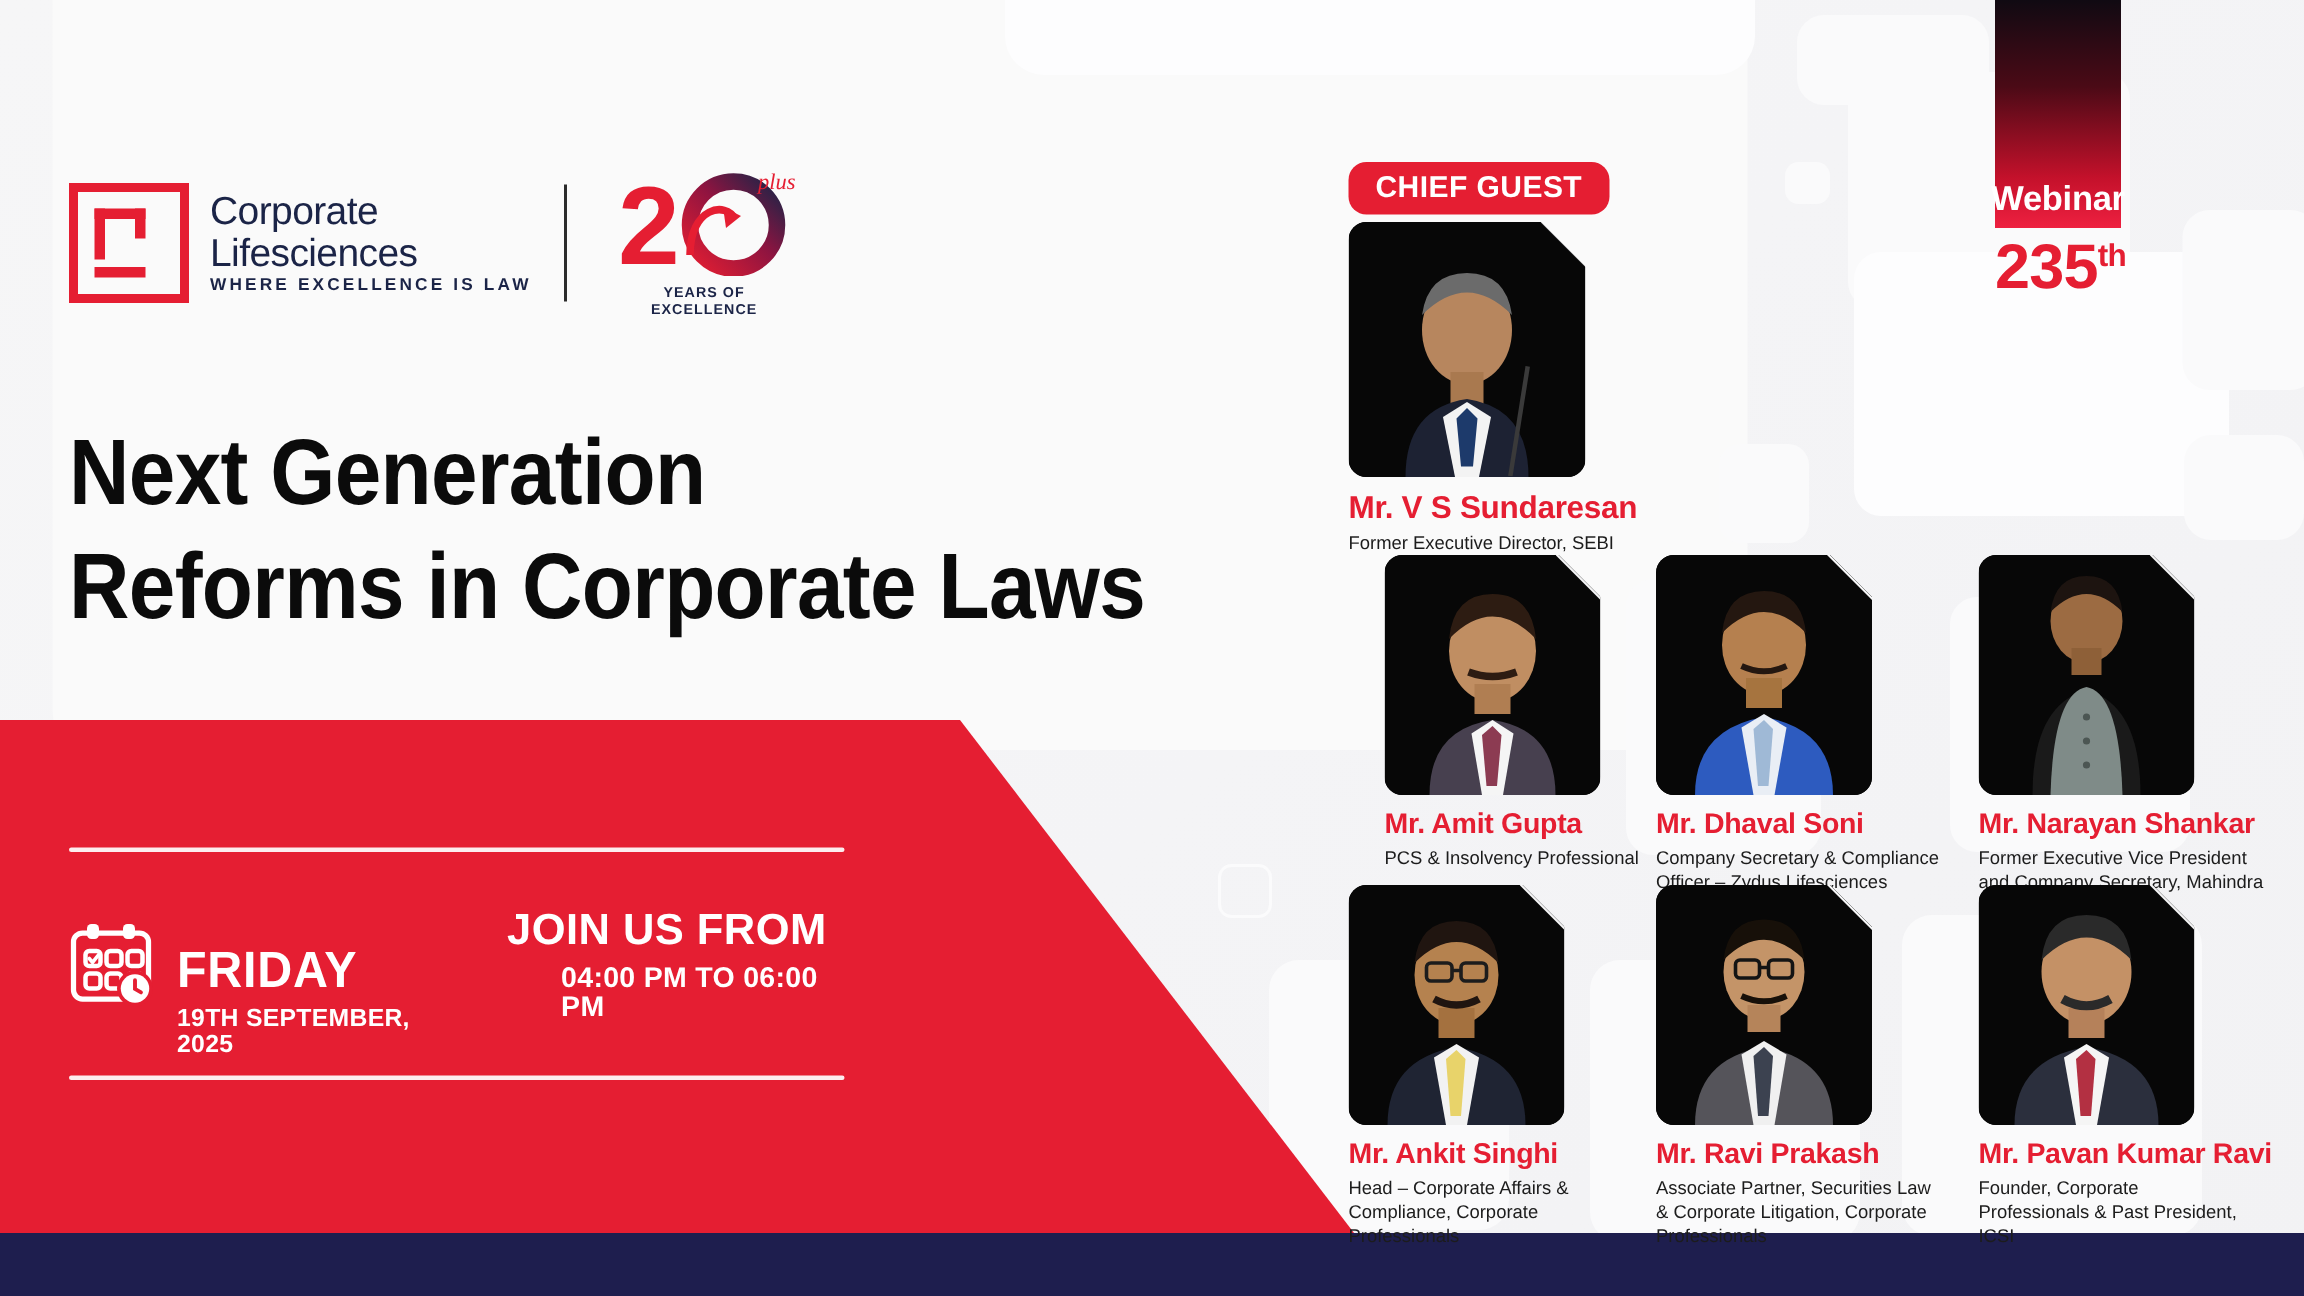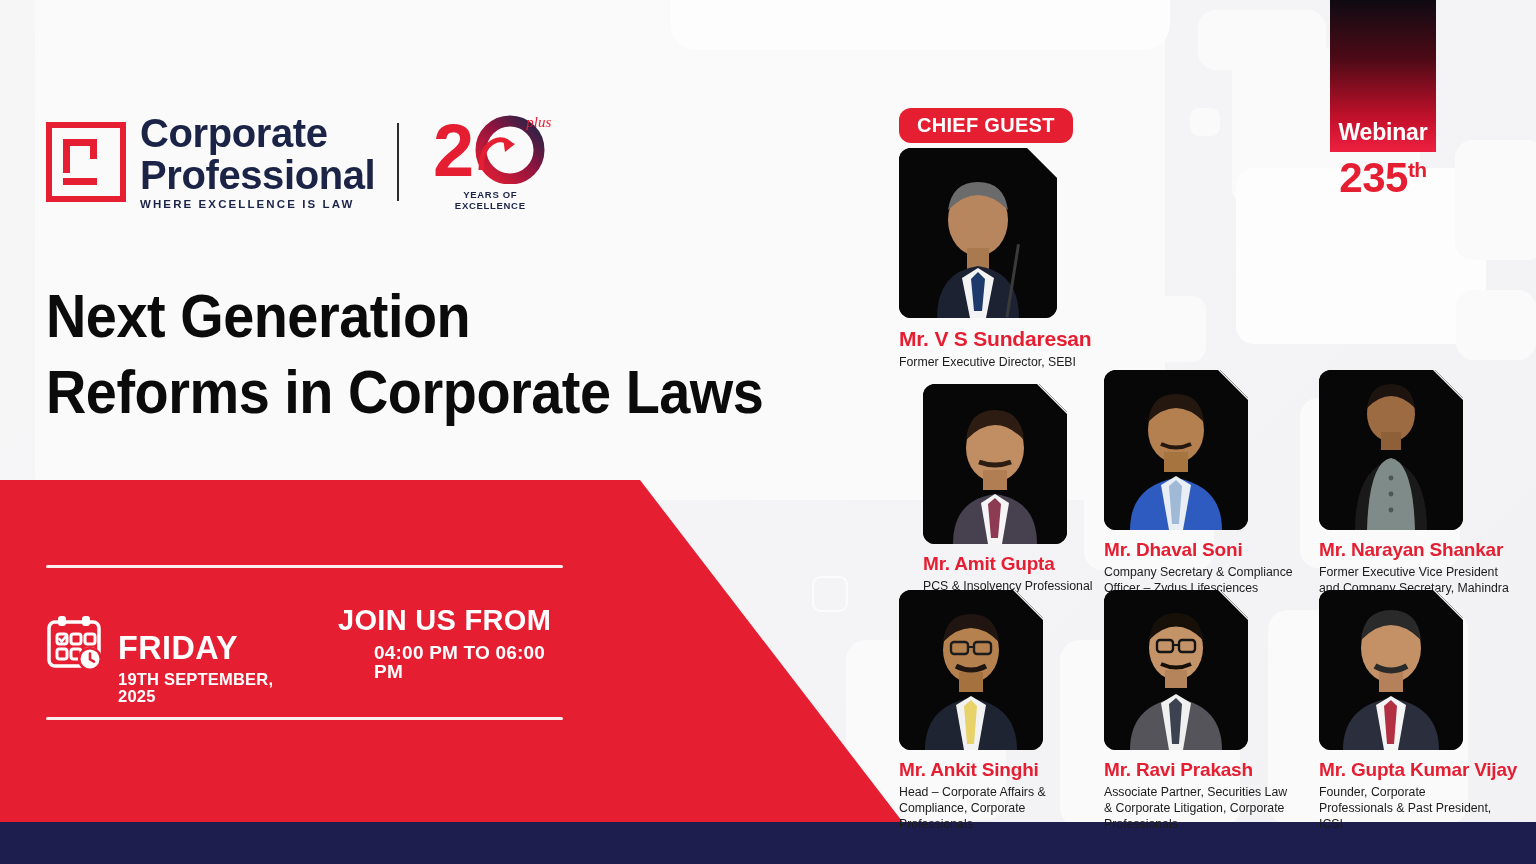--- a/index.html
+++ b/index.html
@@ -100,22 +100,22 @@
     background: #e51e32;
   }
   .logo-mark .g-r {
     position: absolute;
     left: 38px; top: 11px;
     width: 7px; height: 20px;
     background: #e51e32;
   }
   .logo-text { line-height: 1; }
   .logo-text .l1, .logo-text .l2 {
-    font-size: 40px;
-    font-weight: 700;
+    font-size: 26px;
+    font-weight: 400;
     color: #1b2447;
     letter-spacing: -0.4px;
     display: block;
   }
   .logo-text .l2 { margin-top: 2px; }
   .logo-text .tag {
     display: block;
     margin-top: 4px;
     font-size: 11.5px;
     font-weight: 700;
@@ -211,21 +211,21 @@
     margin-top: 8px;
     line-height: 1;
     margin-left: 36px;
   }
 
   
   .web-badge {
     position: absolute;
     left: 1330px;
     top: 0;
-    width: 106px;
+    width: 84px;
     text-align: center;
   }
   .web-badge .grad {
     height: 152px;
     background: linear-gradient(180deg, #100a12 0%, #4b0a16 38%, #c4112b 78%, #ee2040 100%);
     display: flex;
     align-items: flex-end;
     justify-content: center;
     padding-bottom: 8px;
     box-sizing: border-box;
@@ -336,21 +336,21 @@
 
   <div class="logo-wrap">
     <div class="logo-mark">
       <span class="g-h"></span>
         <span class="g-v"></span>
       <span class="g-b"></span>
         <span class="g-r"></span>
     </div>
     <div class="logo-text">
       <span class="l1">Corporate</span>
-      <span class="l2">Professional</span>
+      <span class="l2">Lifesciences</span>
       <span class="tag">WHERE EXCELLENCE IS LAW</span>
     </div>
     <div class="logo-sep"></div>
     <div class="anniv">
       <span class="plus">plus</span>
       <svg width="118" height="72" viewBox="0 0 118 72">
         <defs>
           <linearGradient id="ringg" x1="0" y1="1" x2="1" y2="0">
             <stop offset="0%" stop-color="#e51e32"></stop>
             <stop offset="55%" stop-color="#8e1440"></stop>
@@ -423,21 +423,21 @@
         <path d="M79 120 l16 10 l-8 40 h-16 l-8 -40z" fill="#f3f3f3"></path>
         <path d="M79 124 l7 7 l-3 32 h-8 l-3 -32z" fill="#1d3a6b"></path>
         <rect x="118" y="96" width="3" height="74" fill="#3a3a3a" transform="rotate(9 118 96)"></rect>
       </svg>
       <div class="corner-cut"></div>
     </div>
     <div class="sp-name chief">Mr. V S Sundaresan</div>
     <div class="sp-role">Former Executive Director, SEBI</div>
   </div>
 
-  <div class="speaker" style="left:899px; top:384px;padding-left:24px;">
+  <div class="speaker" style="left:899px; top:370px;padding-left:24px;">
     <div class="photo">
       <svg class="portrait" viewBox="0 0 144 160" preserveAspectRatio="xMidYMid slice">
         <rect width="144" height="160" fill="#070707"></rect>
         <ellipse cx="72" cy="64" rx="29" ry="34" fill="#c08e62"></ellipse>
         <path d="M43 56 q29 -30 58 0 q-3 -30 -29 -30 q-26 0 -29 30z" fill="#2d1c12"></path>
         <rect x="60" y="86" width="24" height="20" fill="#b07e52"></rect>
         <path d="M56 78 q16 6 32 0" stroke="#2d1c12" stroke-width="5" fill="none"></path>
         <path d="M30 160 q0 -44 42 -50 q42 6 42 50z" fill="#47404f"></path>
         <path d="M72 110 l14 9 l-7 41 h-14 l-7 -41z" fill="#f5f5f5"></path>
         <path d="M72 114 l6 6 l-3 34 h-7 l-3 -34z" fill="#8c3b52"></path>
@@ -534,17 +534,17 @@
         <ellipse cx="72" cy="58" rx="30" ry="35" fill="#c49166"></ellipse>
         <path d="M42 50 q30 -30 60 0 q-3 -30 -30 -30 q-27 0 -30 30z" fill="#2a2a2a"></path>
         <rect x="60" y="82" width="24" height="20" fill="#b5815a"></rect>
         <path d="M56 76 q16 9 32 0" stroke="#2a2a2a" stroke-width="6" fill="none"></path>
         <path d="M24 160 q0 -44 48 -52 q48 8 48 52z" fill="#2b2f3d"></path>
         <path d="M72 106 l15 9 l-8 45 h-14 l-8 -45z" fill="#f5f5f5"></path>
         <path d="M72 110 l6 6 l-3 38 h-7 l-3 -38z" fill="#b33042"></path>
       </svg>
       <div class="corner-cut"></div>
     </div>
-    <div class="sp-name">Mr. Gupta Kumar Vijay</div>
+    <div class="sp-name">Mr. Pavan Kumar Ravi</div>
     <div class="sp-role narrow">Founder, Corporate Professionals &amp; Past President, ICSI</div>
   </div>
 
 </div>
 
 </body></html>

